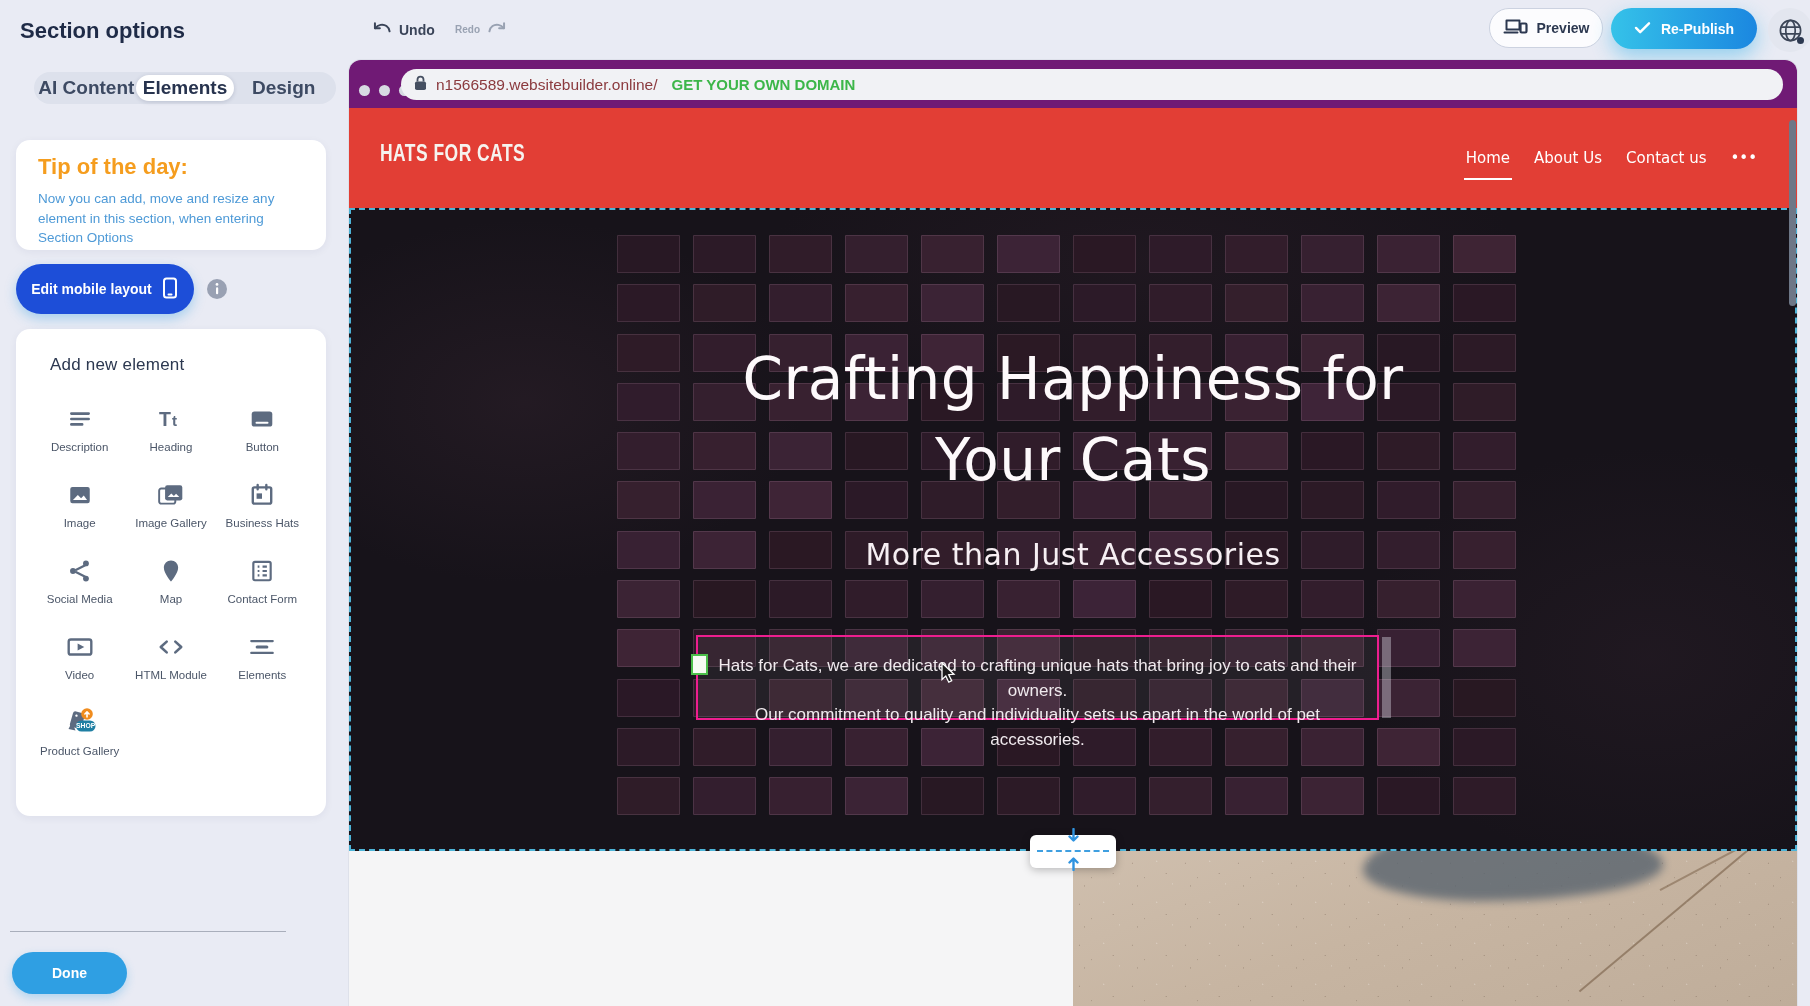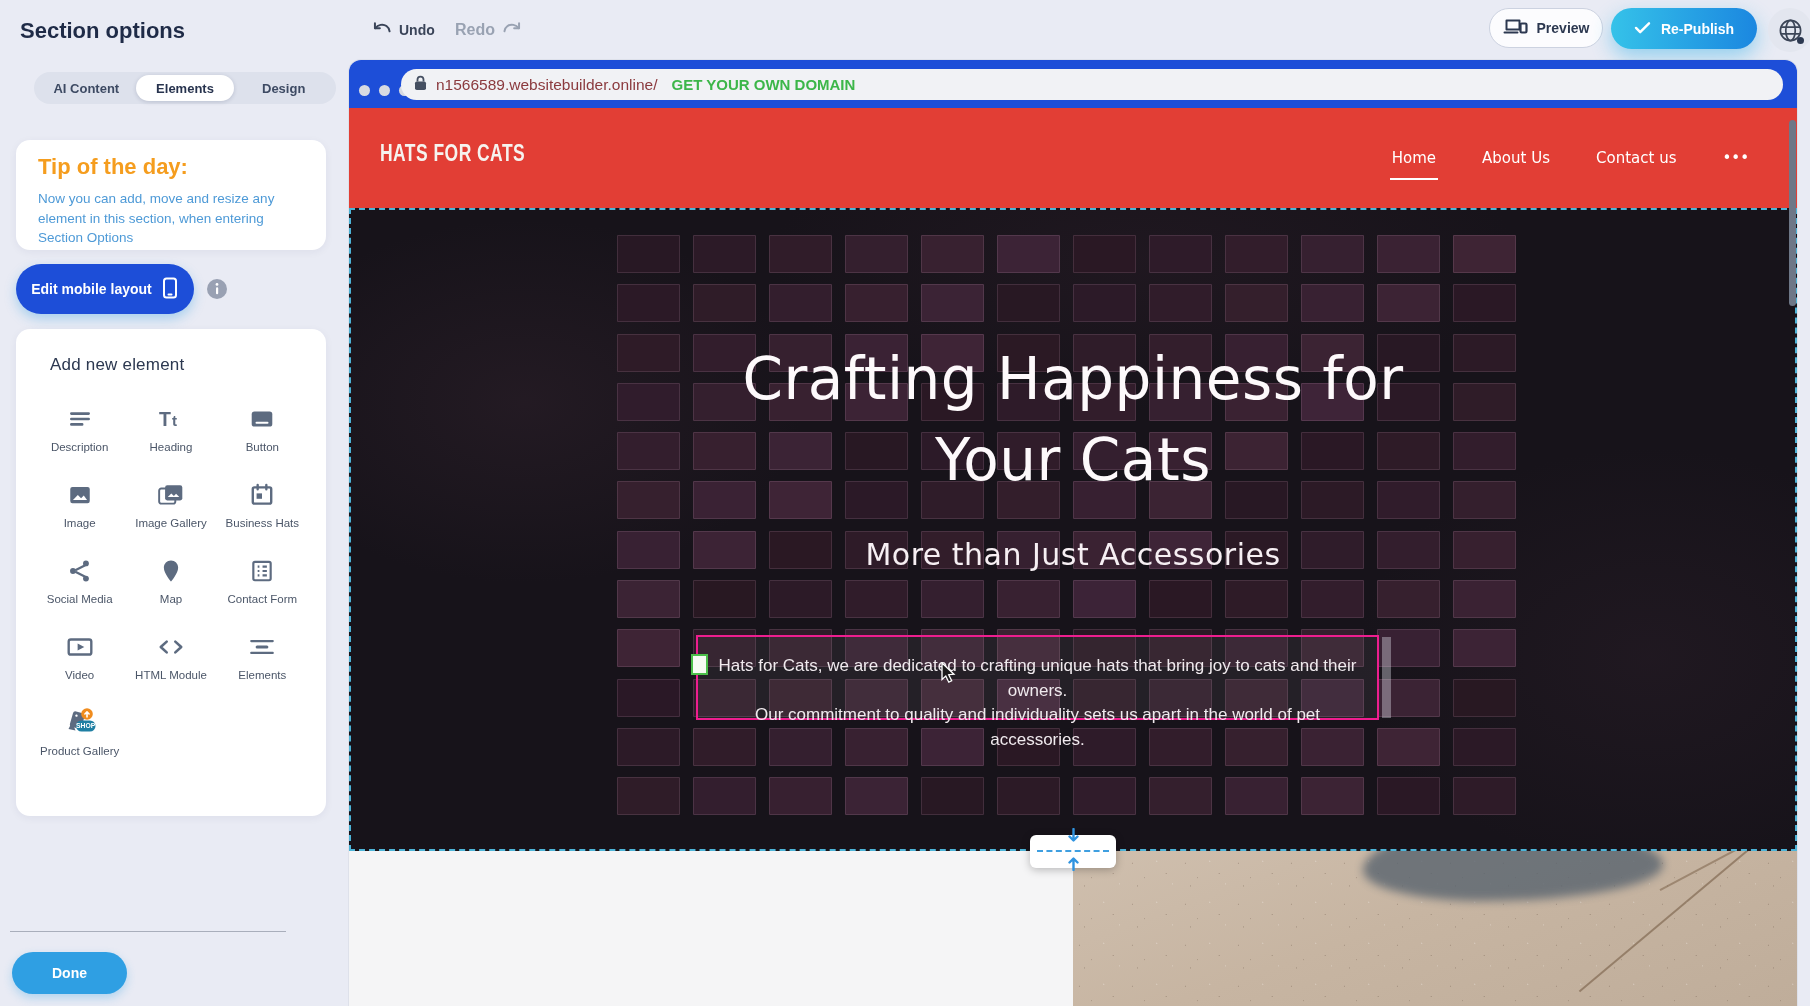--- a/index.html
+++ b/index.html
@@ -3,21 +3,21 @@
 <meta charset="utf-8">
 <style>
   * { margin:0; padding:0; box-sizing:border-box; }
   html,body { background:#e9ebf4; }
   body { font-family:"Liberation Sans", sans-serif; }
   #stage { position:relative; width:1810px; height:1006px; background:#e9ebf4; overflow:hidden; }
 
   
   .panel-title { position:absolute; left:20px; top:18px; font-size:22px; font-weight:bold; color:#1f2b47; }
   .tabs { position:absolute; left:34px; top:72px; width:302px; height:32px; background:#dde1ec; border-radius:16px; display:flex; align-items:center; padding:3px; }
-  .tab { flex:1; height:26px; border-radius:13px; display:flex; align-items:center; justify-content:center; font-size:13px; font-weight:bold; color:#3d4a63; cursor:pointer; }
+  .tab { flex:1; height:26px; border-radius:13px; display:flex; align-items:center; justify-content:center; font-size:19px; font-weight:bold; color:#3d4a63; cursor:pointer; }
   .tab.active { background:#ffffff; box-shadow:0 1px 4px rgba(30,40,80,.18); color:#27334e; }
 
   .card { position:absolute; background:#fff; border-radius:14px; box-shadow:0 2px 8px rgba(30,40,80,.06); }
   .tip-card { left:16px; top:140px; width:310px; height:110px; padding:14px 20px 0 22px; }
   .tip-title { font-size:22px; font-weight:bold; color:#f59d1e; margin-bottom:9px; }
   .tip-body { font-size:13.5px; line-height:1.45; color:#4e9ad7; }
 
   .edit-mobile { position:absolute; left:16px; top:264px; width:178px; height:50px; border-radius:25px; background:#1d4ed8;
     box-shadow:0 5px 12px rgba(47,159,227,.35); display:flex; align-items:center; justify-content:center; gap:9px;
     color:#fff; font-size:14px; font-weight:bold; cursor:pointer; }
@@ -32,48 +32,48 @@
 
   .panel-divider { position:absolute; left:10px; top:931px; width:276px; height:1px; background:#a9aebb; }
   .done-btn { position:absolute; left:12px; top:952px; width:115px; height:42px; border-radius:21px; background:#2f9fe3;
     box-shadow:0 4px 10px rgba(47,159,227,.3); display:flex; align-items:center; justify-content:center;
     color:#fff; font-size:14px; font-weight:bold; cursor:pointer; }
 
   
   .undo-group { position:absolute; left:372px; top:19px; display:flex; align-items:center; gap:6px; cursor:pointer; }
   .undo-label { font-size:14px; font-weight:bold; color:#3a4458; }
   .redo-group { position:absolute; left:455px; top:19px; display:flex; align-items:center; gap:6px; cursor:pointer; }
-  .redo-label { font-size:16px; font-weight:bold; color:#99a2b2; }
+  .redo-label { font-size:10px; font-weight:bold; color:#99a2b2; }
   .preview-btn { position:absolute; left:1489px; top:8px; width:114px; height:40px; border-radius:21px; background:#fcfcfe;
     border:1px solid #ccd2e0; display:flex; align-items:center; justify-content:center; gap:9px;
     font-size:14px; font-weight:bold; color:#2c3850; cursor:pointer; }
   .republish-btn { position:absolute; left:1611px; top:8px; width:146px; height:41px; border-radius:22px;
     background:linear-gradient(90deg,#35c2e9,#1b87e0); box-shadow:0 8px 20px rgba(42,175,233,.45);
     display:flex; align-items:center; justify-content:center; gap:10px; font-size:14px; font-weight:bold; color:#fff; cursor:pointer; }
   .globe-btn { position:absolute; left:1768px; top:8px; width:44px; height:44px; border-radius:50%; background:#e3e6ef;
     display:flex; align-items:center; justify-content:center; cursor:pointer; }
   .globe-dot { position:absolute; right:8px; bottom:8px; width:7px; height:7px; border-radius:50%; background:#2c3850; }
 
   
   .preview { position:absolute; left:349px; top:60px; width:1448px; height:946px; background:#fff;
     border-radius:12px 12px 0 0; overflow:hidden; box-shadow:0 0 0 1px rgba(20,30,60,.05); }
 
-  .chrome { position:absolute; left:0; top:0; width:100%; height:48px; background:#1d4ed8; }
+  .chrome { position:absolute; left:0; top:0; width:100%; height:48px; background:#701a75; }
   .dots { position:absolute; left:10px; top:25px; display:flex; gap:9px; }
   .dot { width:11px; height:11px; border-radius:50%; background:#d7dae2; }
   .url-pill { position:absolute; left:52px; top:9px; right:14px; height:31px; border-radius:16px; background:#f1f2f5;
     display:flex; align-items:center; padding-left:13px; cursor:text; }
   .url-text { margin-left:9px; font-size:15.5px; color:#8b3a3e; }
   .domain-link { margin-left:14px; font-size:15px; font-weight:bold; color:#3cb649; cursor:pointer; }
 
   
   .site-header { position:absolute; left:0; top:48px; width:100%; height:100px; background:#e23e35; }
   .logo { position:absolute; left:31px; top:34px; font-size:19px; font-weight:bold; color:#f6f3ef; letter-spacing:.5px;
     transform:scale(.92,1.3); transform-origin:left center; }
-  .nav { position:absolute; right:48px; top:0; height:100%; display:flex; align-items:center; gap:46px; }
+  .nav { position:absolute; right:40px; top:0; height:100%; display:flex; align-items:center; gap:24px; }
   .nav-item { position:relative; color:#fff; font-size:15px; cursor:pointer; font-family:"DejaVu Sans", sans-serif; }
   .nav-item.active::after { content:""; position:absolute; left:-2px; right:-2px; bottom:-13px; height:2px; background:#fff; }
 
   
   .hero { position:absolute; left:0; top:148px; width:1448px; height:643px; background:#17131a; border:2px dashed #4db4d8; }
   .hero-texture { position:absolute; inset:0;
     background:
       radial-gradient(ellipse 400px 260px at 12% 30%, rgba(58,40,52,.35), transparent 70%),
       radial-gradient(ellipse 420px 300px at 90% 70%, rgba(52,36,48,.3), transparent 70%),
       radial-gradient(ellipse 500px 200px at 55% 8%, rgba(40,28,38,.5), transparent 75%); }

